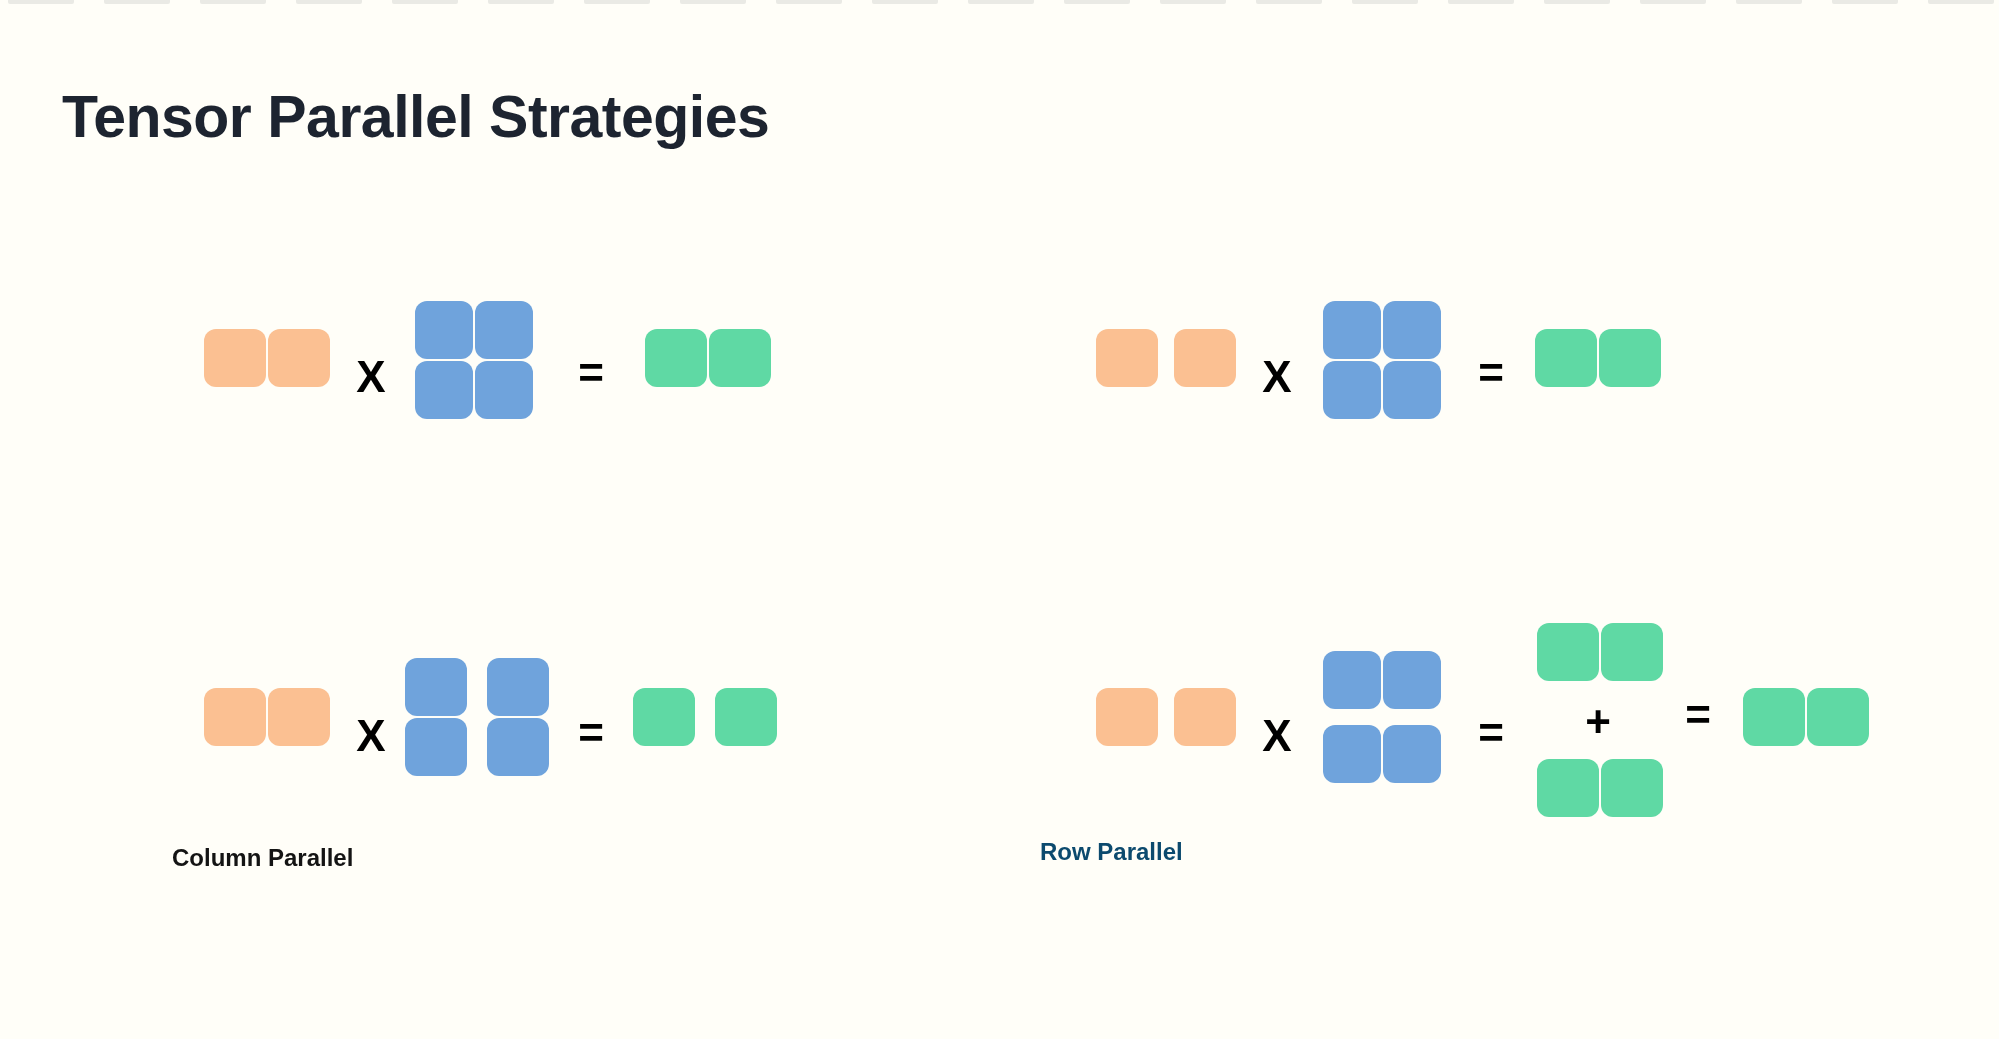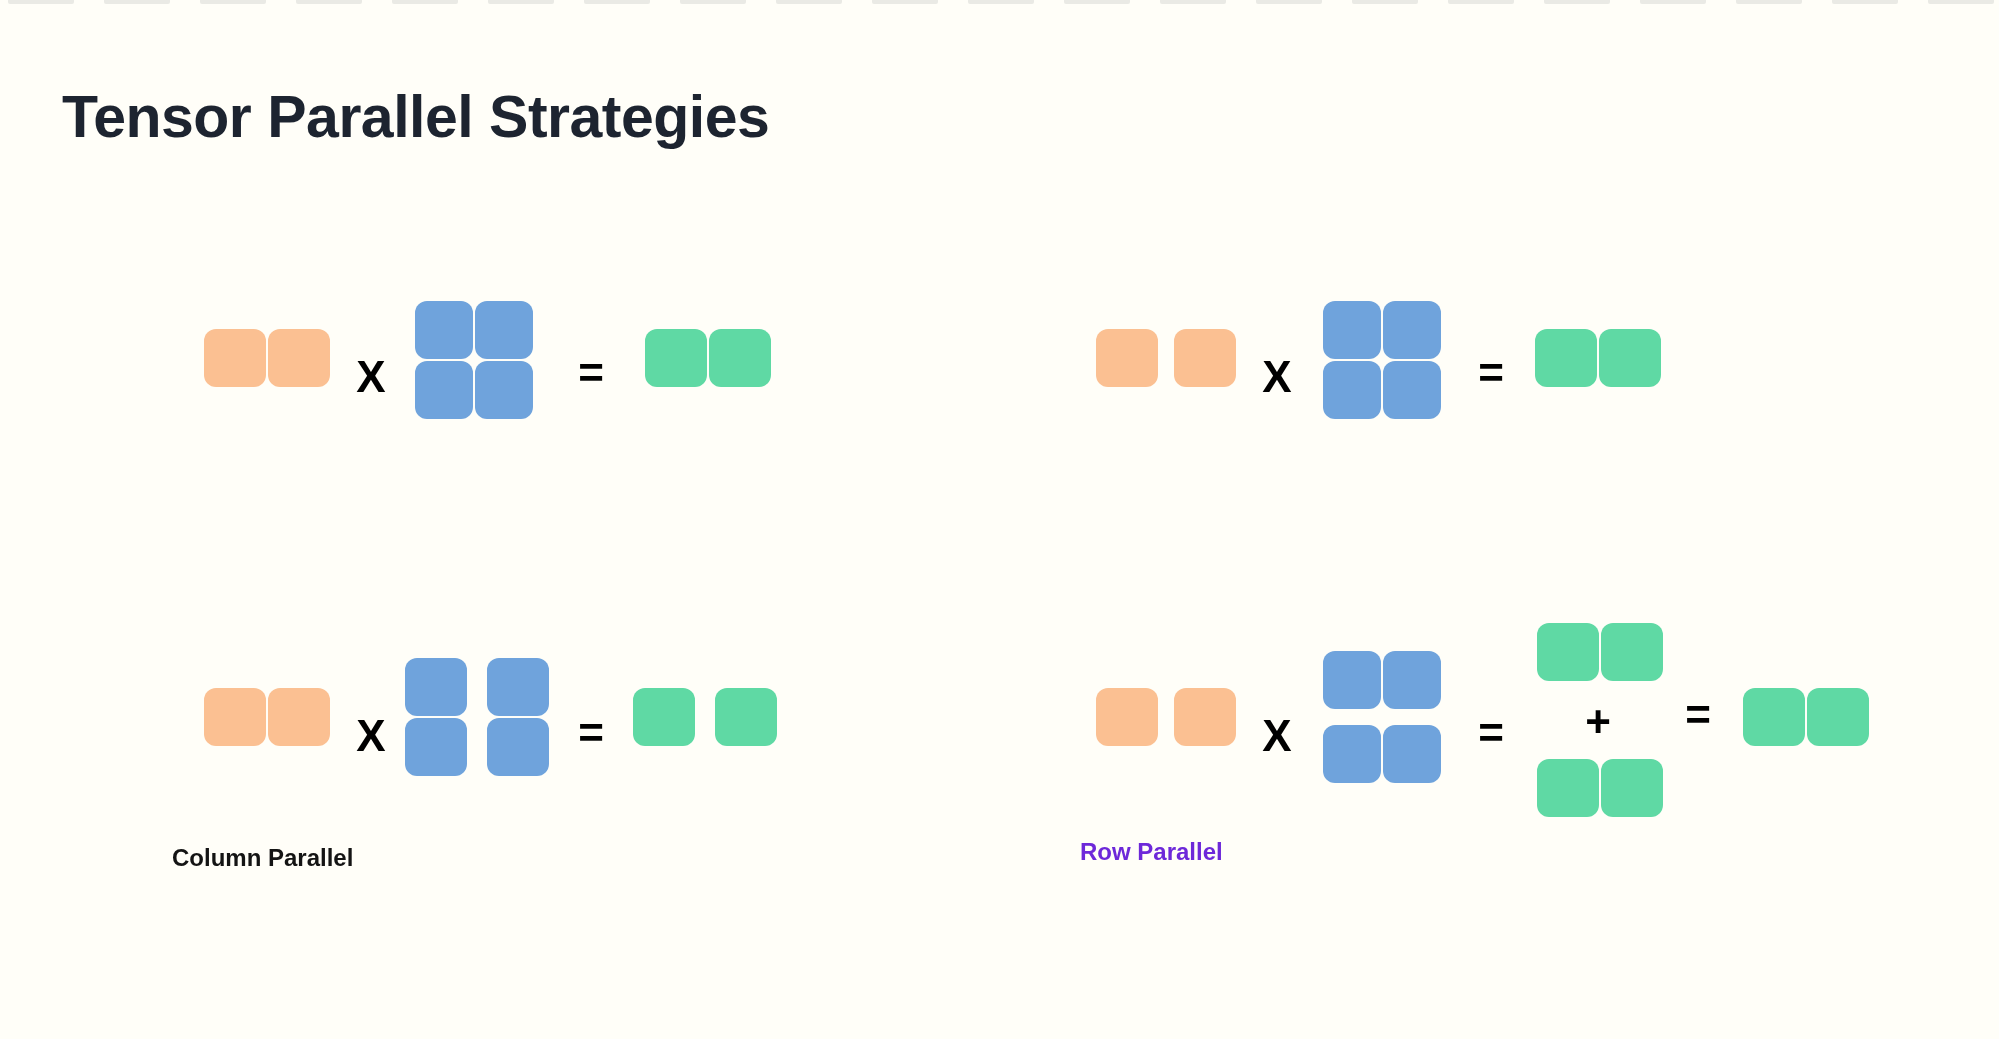--- a/index.html
+++ b/index.html
@@ -172,15 +172,15 @@
       <div class="op" style="left: 1598px; top: 722px; color: rgb(0, 0, 0);">+</div>
       <div class="matrix" style="left: 1537px; top: 759px; grid-template-columns: repeat(2, 62px); grid-template-rows: repeat(1, 58px); gap: 2px;">
         <div class="cell" style="background: rgb(95, 217, 164);"></div>
         <div class="cell" style="background: rgb(95, 217, 164);"></div>
       </div>
       <div class="op" style="left: 1698px; top: 715px; color: rgb(0, 0, 0);">=</div>
       <div class="matrix" style="left: 1743px; top: 688px; grid-template-columns: repeat(2, 62px); grid-template-rows: repeat(1, 58px); gap: 2px;">
         <div class="cell" style="background: rgb(95, 217, 164);"></div>
         <div class="cell" style="background: rgb(95, 217, 164);"></div>
       </div>
-      <div class="diagram-label" style="left: 1080px; top: 838px; color: #6d28d9;">Row Parallel</div>
+      <div class="diagram-label" style="left: 1040px; top: 838px; color: #0c4a6e;">Row Parallel</div>
     </div>
   </div>
 
 </body></html>

